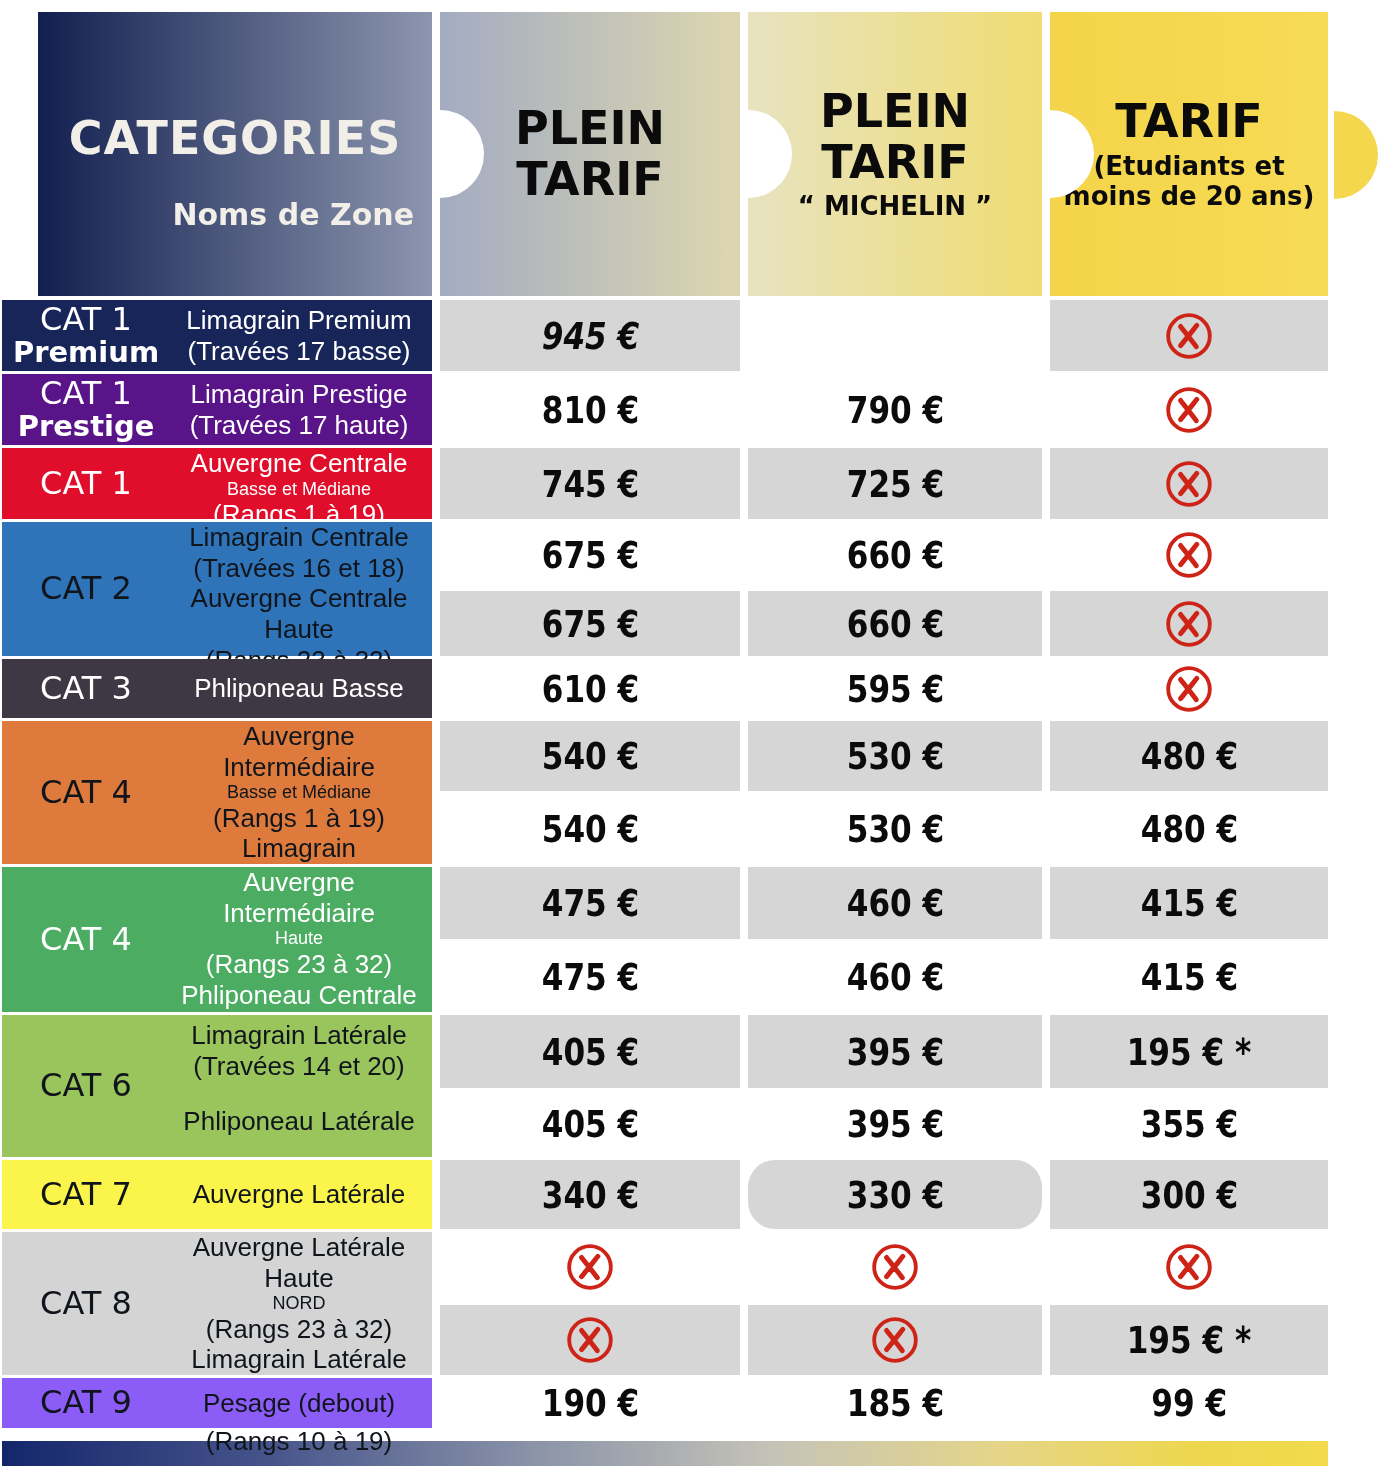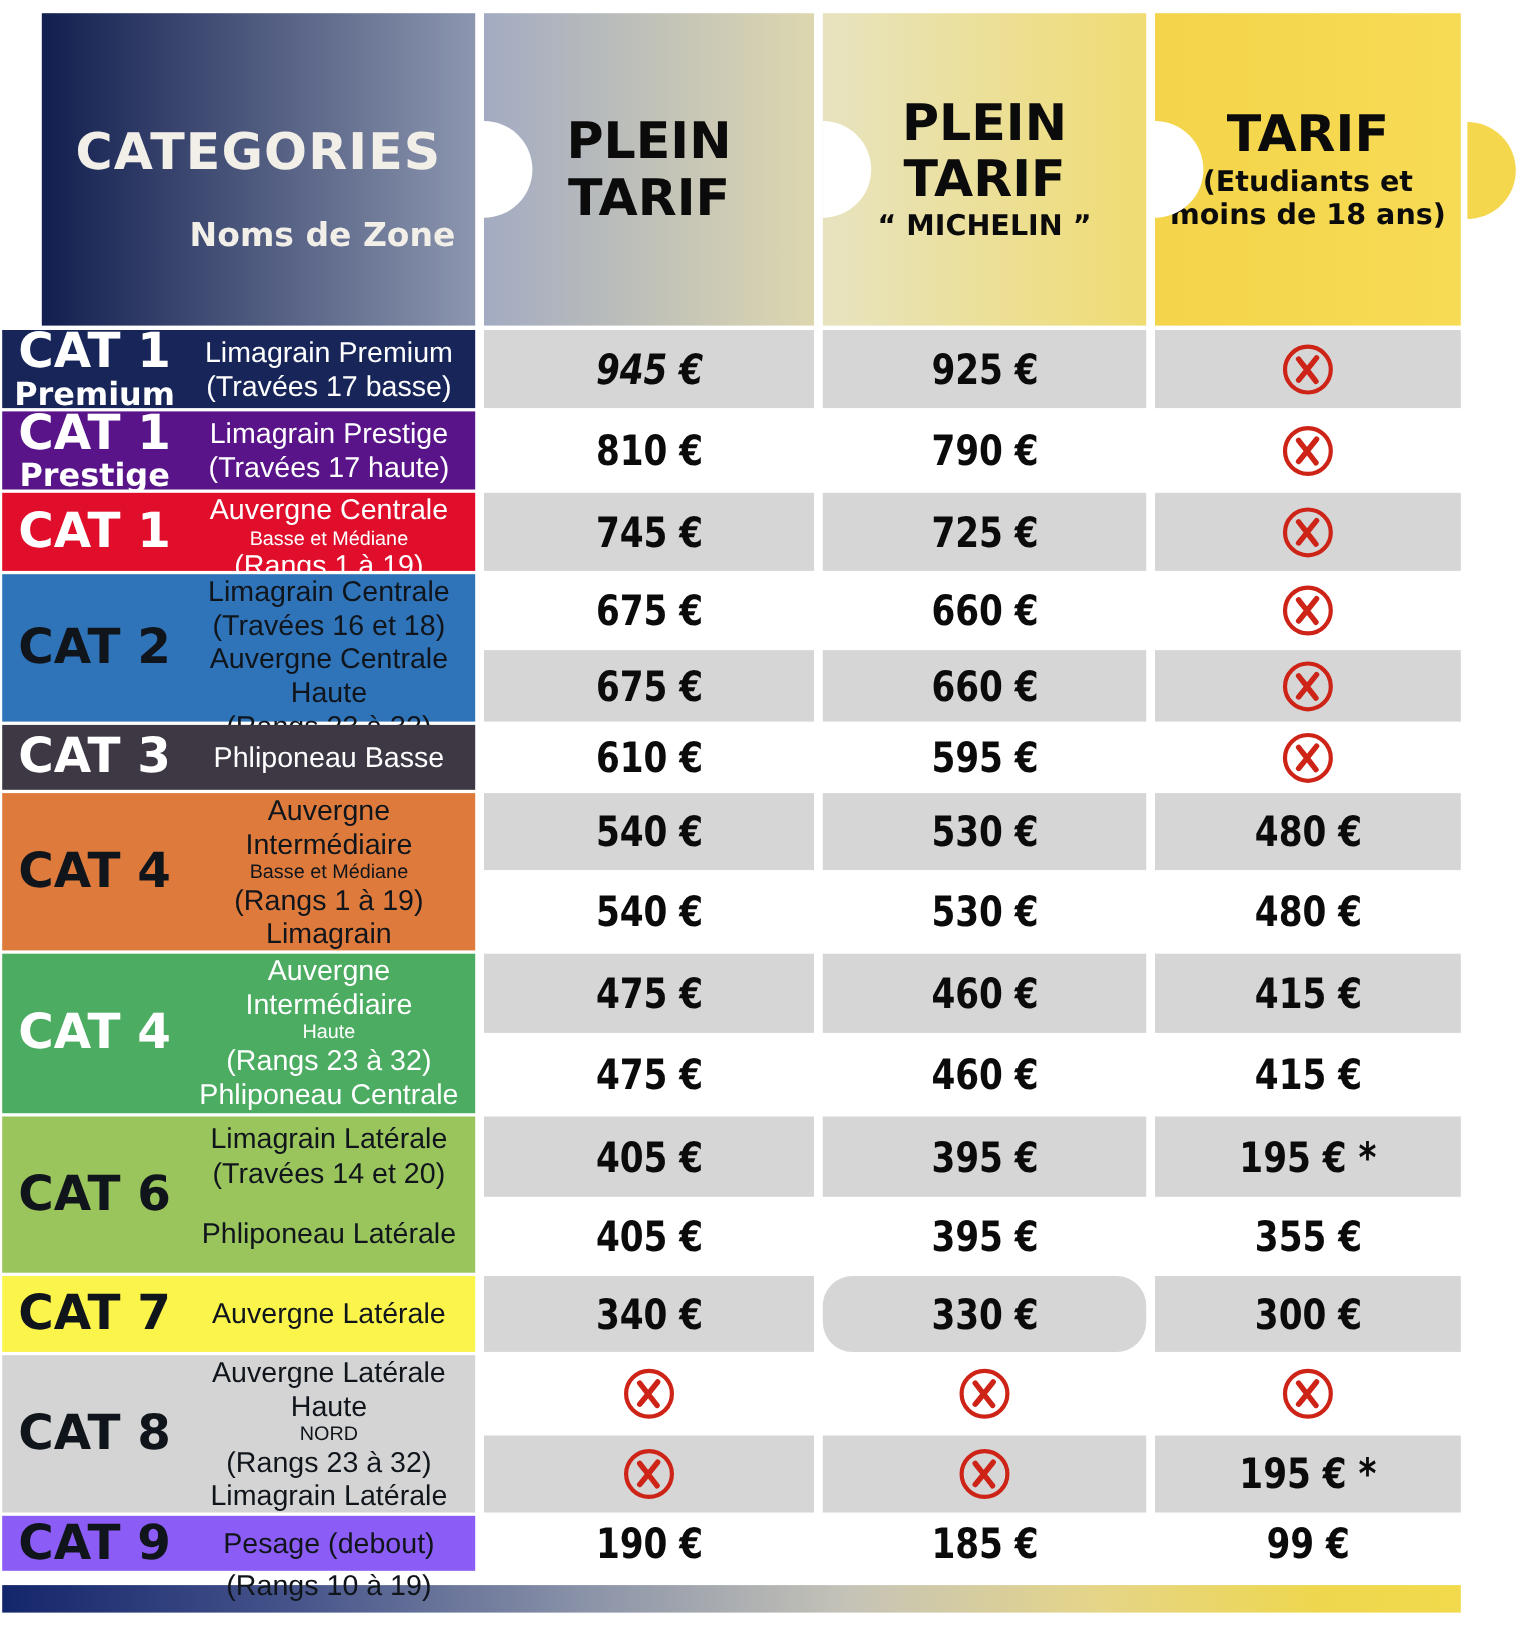--- a/index.html
+++ b/index.html
@@ -19,21 +19,21 @@
   .ph-plein{background:linear-gradient(to right,#A3ABC2,#DDD7AF);}
   .ph-michelin{background:linear-gradient(to right,#E7E3C0,#F0DC72);}
   .ph-jeunes{background:linear-gradient(to right,#F3D44A,#F8DB55);}
   .notch{position:absolute;left:0;top:98px;width:44px;height:88px;border-radius:0 88px 88px 0;background:#ffffff;}
   .side-bump{position:absolute;left:1334px;top:111px;width:44px;height:88px;border-radius:0 88px 88px 0;background:#F5D74E;}
 
   
   .grid{row-gap:3px;}
   .cat-cell{display:flex;align-items:stretch;}
   .cat-label{width:168px;display:flex;flex-direction:column;align-items:center;justify-content:center;}
-  .cat-main{font-family:"DejaVu Sans",sans-serif;font-weight:bold;font-size:44px;line-height:1.05;white-space:nowrap;}
+  .cat-main{font-family:"DejaVu Sans",sans-serif;font-weight:normal;font-size:32px;line-height:1.05;white-space:nowrap;}
   .cat-subl{font-family:"DejaVu Sans",sans-serif;font-weight:bold;font-size:29px;line-height:1.05;}
   .zones{flex:1;display:flex;flex-direction:column;padding-right:4px;}
   .zone{flex:1;display:flex;flex-direction:column;justify-content:center;align-items:center;text-align:center;}
   .zl-lg{font-size:26px;line-height:1.18;}
   .zl-sm{font-size:18px;line-height:1.12;}
   .price-cell{display:flex;align-items:center;justify-content:center;}
   .shade{background:#D6D6D7;}
   .price{font-family:"DejaVu Sans",sans-serif;font-weight:bold;font-size:38px;color:#0b0b0b;transform:scaleX(0.82);white-space:nowrap;}
   .na-icon{display:flex;align-items:center;justify-content:center;}
 
@@ -57,42 +57,39 @@
     </div>
     <div class="hcell ph ph-michelin">
       <div class="notch"></div>
       <div class="ph-line">PLEIN</div>
       <div class="ph-line">TARIF</div>
       <div class="ph-subtitle">“ MICHELIN ”</div>
     </div>
     <div class="hcell ph ph-jeunes">
       <div class="notch"></div>
       <div class="ph-line">TARIF</div>
-      <div class="ph-subtitle">(Etudiants et moins de 18 ans)</div>
+      <div class="ph-subtitle">(Etudiants et moins de 20 ans)</div>
     </div>
   </div>
 
   <div class="grid grid-cols" id="grid" style="grid-template-rows: 71px 71px 71px 66px 65px 59px 70px 70px 72px 70px 73px 66px 69px 70px 70px 50px;">
       <div class="cat-cell" style="grid-area: 1 / 1 / span 1; background: rgb(23, 37, 89); color: rgb(255, 255, 255);">
         <div class="cat-label">
           <div class="cat-main">CAT 1</div>
           <div class="cat-subl">Premium</div>
         </div>
         <div class="zones">
           <div class="zone">
             <div class="zl-lg">Limagrain Premium</div>
             <div class="zl-lg">(Travées 17 basse)</div>
           </div>
         </div>
       </div>
       <div class="price-cell shade" style="grid-area: 1 / 2; font-style: italic;">
         <span class="price">945 €</span>
-      </div>
-      <div class="price-cell shade" style="grid-area: 1 / 3;">
-        <span class="price">925 €</span>
       </div>
       <div class="price-cell shade" style="grid-area: 1 / 4;">
         <span class="na-icon">
           <svg width="54" height="54" viewBox="0 0 48 48">
             <circle cx="24" cy="24" r="18.5" fill="none" stroke="#CE2418" stroke-width="3.4"></circle>
             <path d="M16.5 15.5 C20 20, 27.5 29.5, 30.5 33.5 M31 14.5 C27 19.5, 19.5 29, 16.5 32.5" fill="none" stroke="#CE2418" stroke-width="4.4" stroke-linecap="round"></path>
           </svg>
         </span>
       </div>
       <div class="cat-cell" style="grid-area: 2 / 1 / span 1; background: rgb(89, 20, 138); color: rgb(255, 255, 255);">

